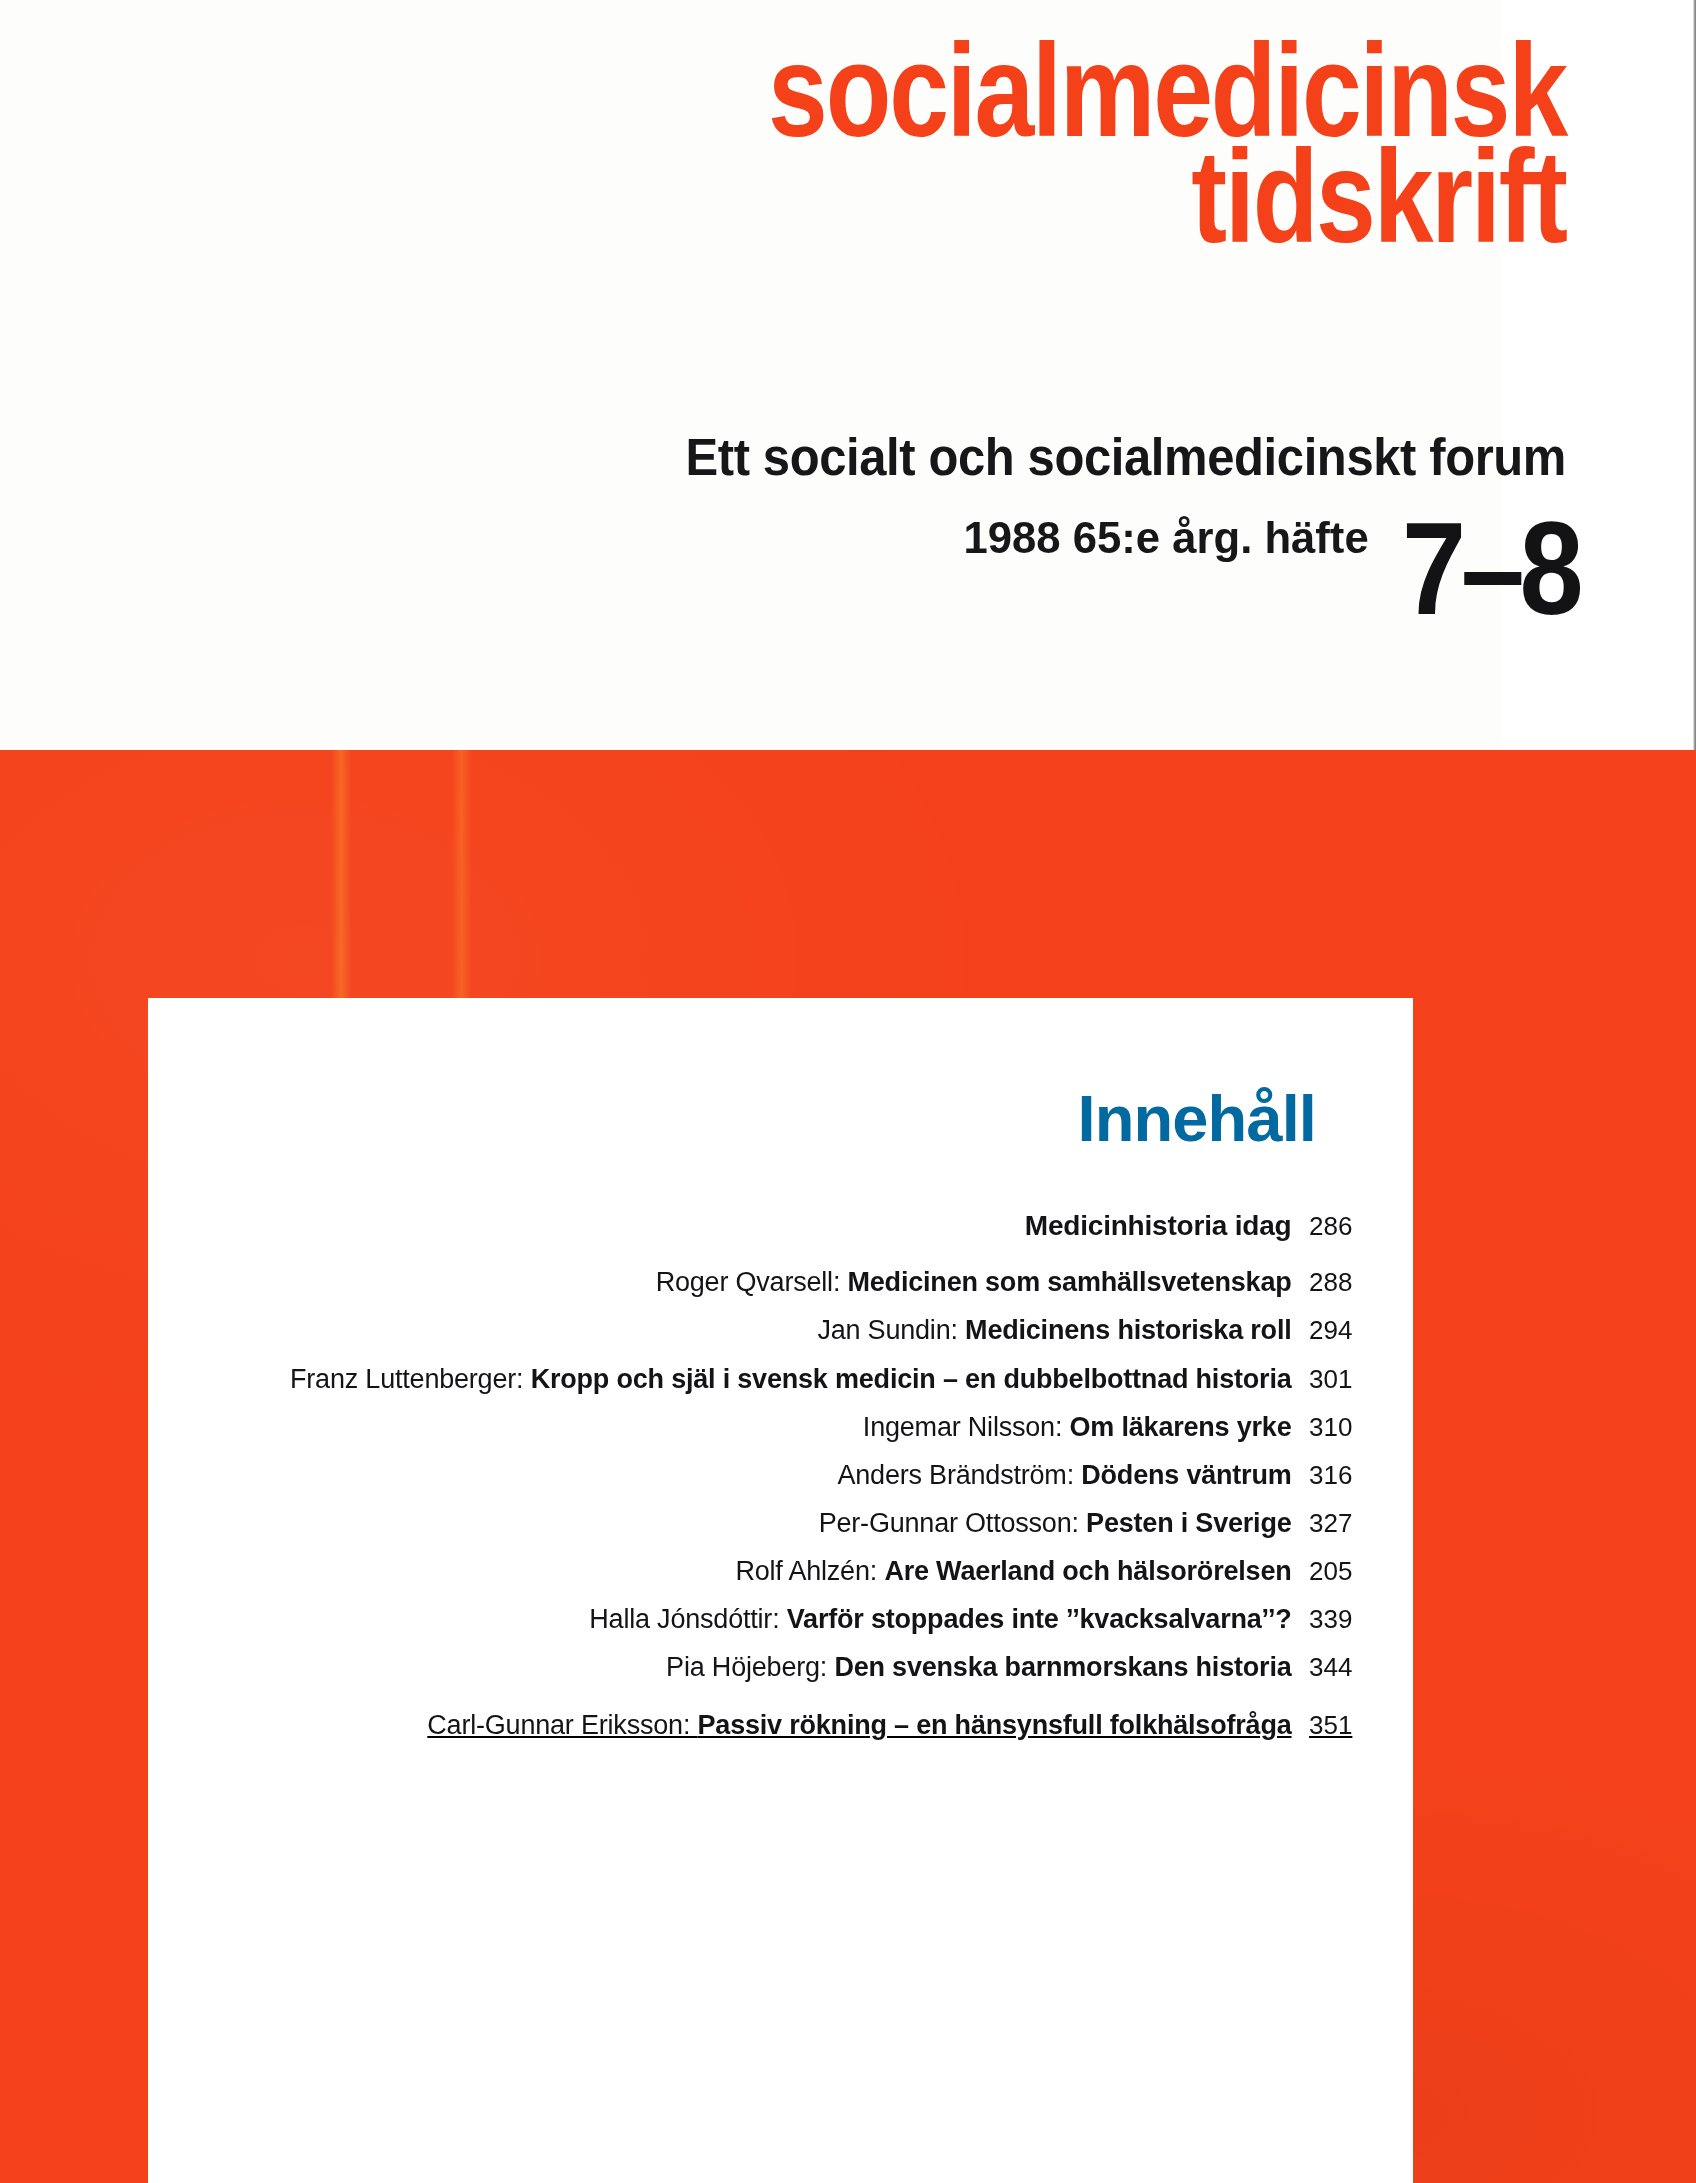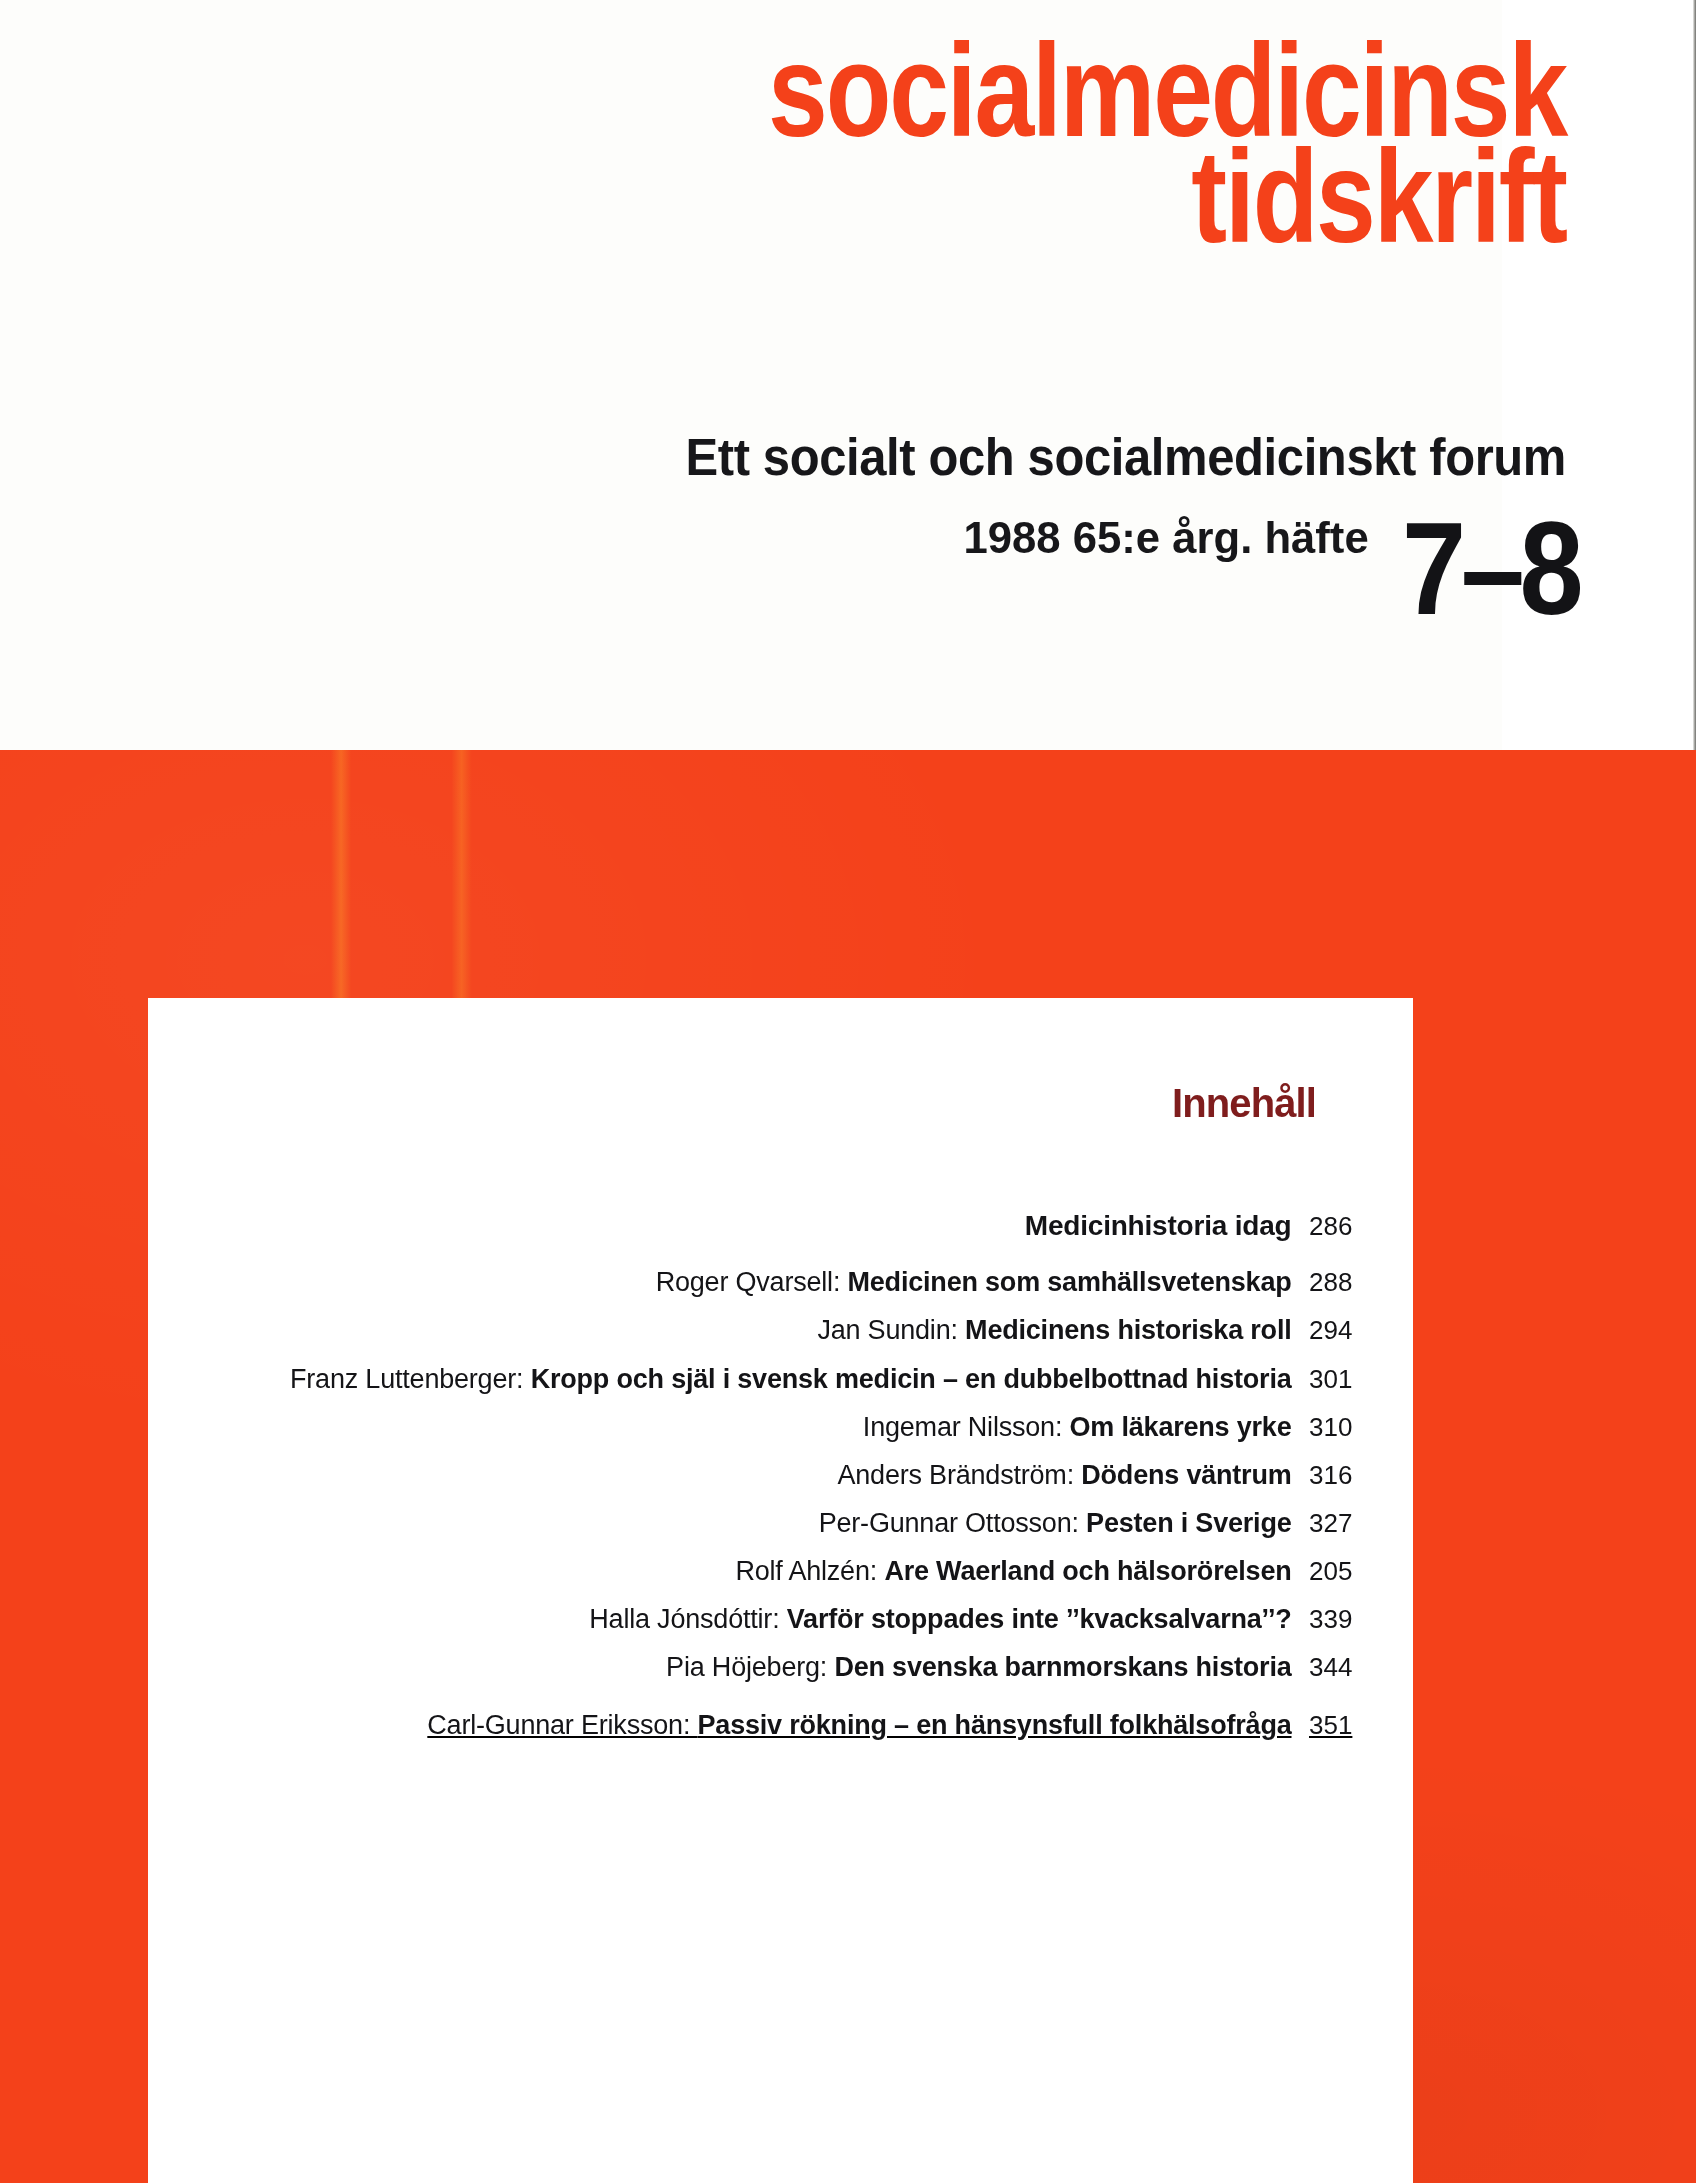--- a/index.html
+++ b/index.html
@@ -168,22 +168,22 @@
     left: 0;
     top: 0;
     width: 100%;
     height: 100%;
   }
 
   .innehall {
     position: absolute;
     right: 97px;
     top: 83px;
-    color: #7f1d1d;
-    font-size: 40px;
+    color: #0369a1;
+    font-size: 65px;
     font-weight: 700;
     letter-spacing: -0.9px;
   }
 
   
   .toc {
     position: absolute;
     left: -35px;
     top: 210px;
     width: 1327px;

